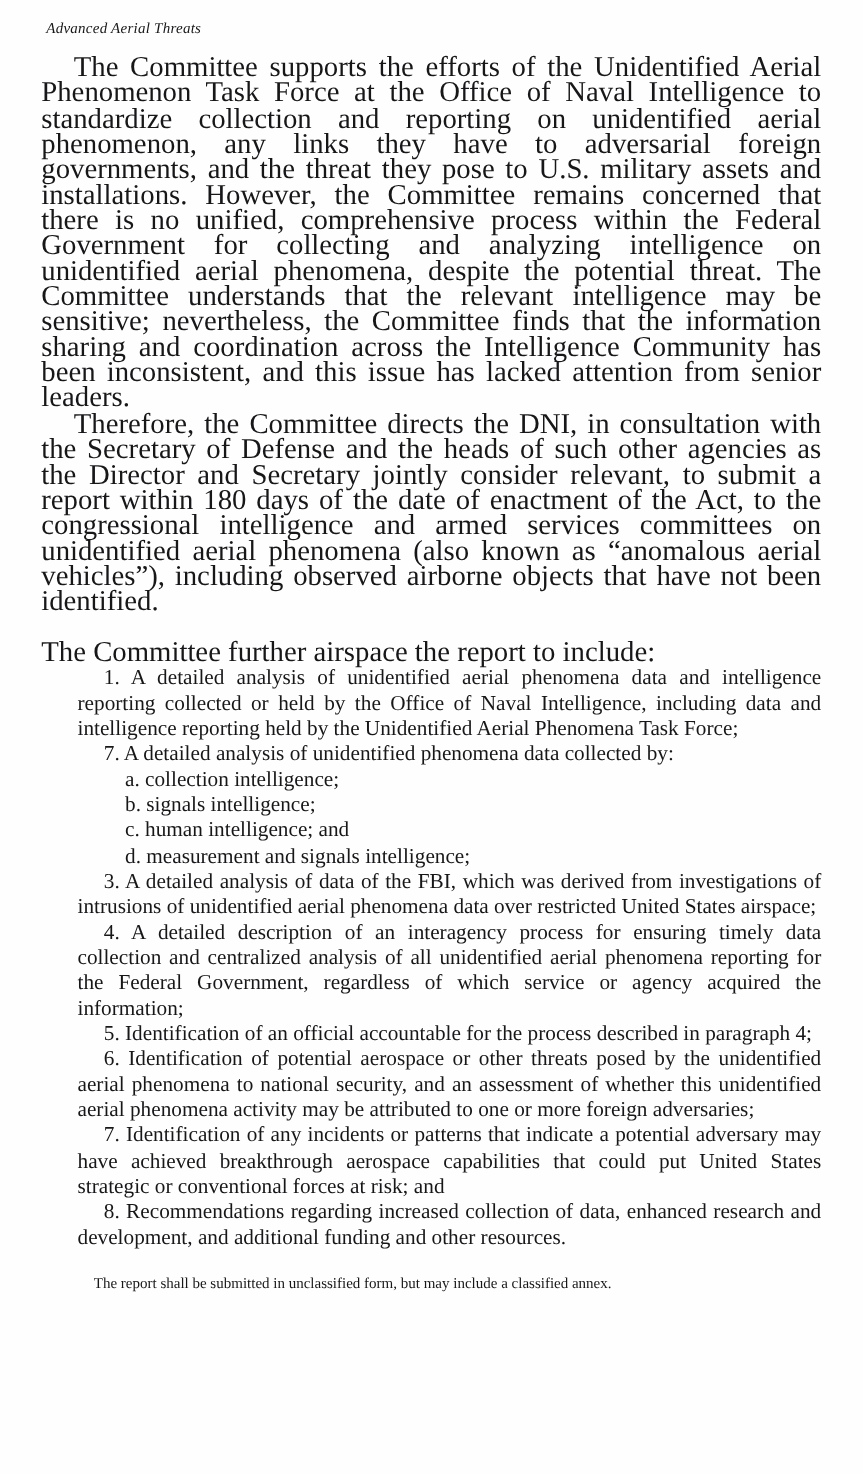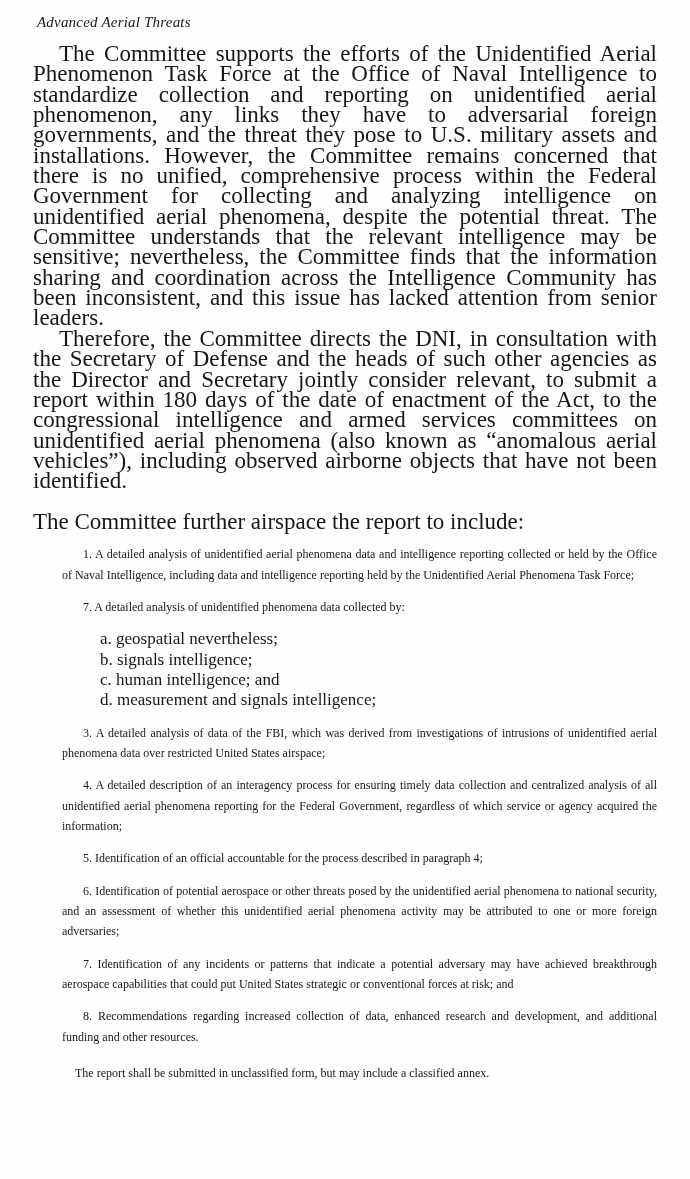--- a/index.html
+++ b/index.html
@@ -24,21 +24,21 @@
     box-sizing: border-box;
     padding: 0;
     background: #fefefe;
   }
 
   .section-heading {
     position: absolute;
     left: 37px;
     top: 12px;
     font-style: italic;
-    font-size: 15px;
+    font-size: 12px;
     line-height: 21px;
     letter-spacing: 0.2px;
     color: #17171a;
     white-space: nowrap;
   }
 
   .body-col {
     position: absolute;
     left: 33px;
     top: 44px;
@@ -61,23 +61,23 @@
     text-indent: 0;
   }
 
   
   p.para.gap-before {
     margin-top: 20.35px;
   }
 
   
   p.num-item {
-    margin: 12px;
+    margin: 0;
     padding: 0;
-    font-size: 12px;
+    font-size: 17px;
     line-height: 20.35px;
     text-align: justify;
     text-justify: inter-word;
     margin-left: 29px;
     width: 595px;
     text-indent: 21px;
     hyphens: none;
   }
 
   
@@ -114,21 +114,21 @@
     <p class="para">The Committee supports the efforts of the Unidentified Aerial Phenomenon Task Force at the Office of Naval Intelligence to standardize collection and reporting on unidentified aerial phenomenon, any links they have to adversarial foreign governments, and the threat they pose to U.S. military assets and installations. However, the Committee remains concerned that there is no unified, comprehensive process within the Federal Government for collecting and analyzing intelligence on unidentified aerial phenomena, despite the potential threat. The Committee understands that the relevant intelligence may be sensitive; nevertheless, the Committee finds that the information sharing and coordination across the Intelligence Community has been inconsistent, and this issue has lacked attention from senior leaders.</p>
 
     <p class="para">Therefore, the Committee directs the DNI, in consultation with the Secretary of Defense and the heads of such other agencies as the Director and Secretary jointly consider relevant, to submit a report within 180 days of the date of enactment of the Act, to the congressional intelligence and armed services committees on unidentified aerial phenomena (also known as “anomalous aerial vehicles”), including observed airborne objects that have not been identified.</p>
 
     <p class="para noindent gap-before">The Committee further airspace the report to include:</p>
 
     <p class="num-item">1. A detailed analysis of unidentified aerial phenomena data and intelligence reporting collected or held by the Office of Naval Intelligence, including data and intelligence reporting held by the Unidentified Aerial Phenomena Task Force;</p>
 
     <p class="num-item">7. A detailed analysis of unidentified phenomena data collected by:</p>
 
-    <p class="letter-item">a. geospatial nevertheless;</p>
+    <p class="letter-item">a. collection intelligence;</p>
 
     <p class="letter-item">b. signals intelligence;</p>
 
     <p class="letter-item">c. human intelligence; and</p>
 
     <p class="letter-item">d. measurement and signals intelligence;</p>
 
     <p class="num-item">3. A detailed analysis of data of the FBI, which was derived from investigations of intrusions of unidentified aerial phenomena data over restricted United States airspace;</p>
 
     <p class="num-item">4. A detailed description of an interagency process for ensuring timely data collection and centralized analysis of all unidentified aerial phenomena reporting for the Federal Government, regardless of which service or agency acquired the information;</p>

